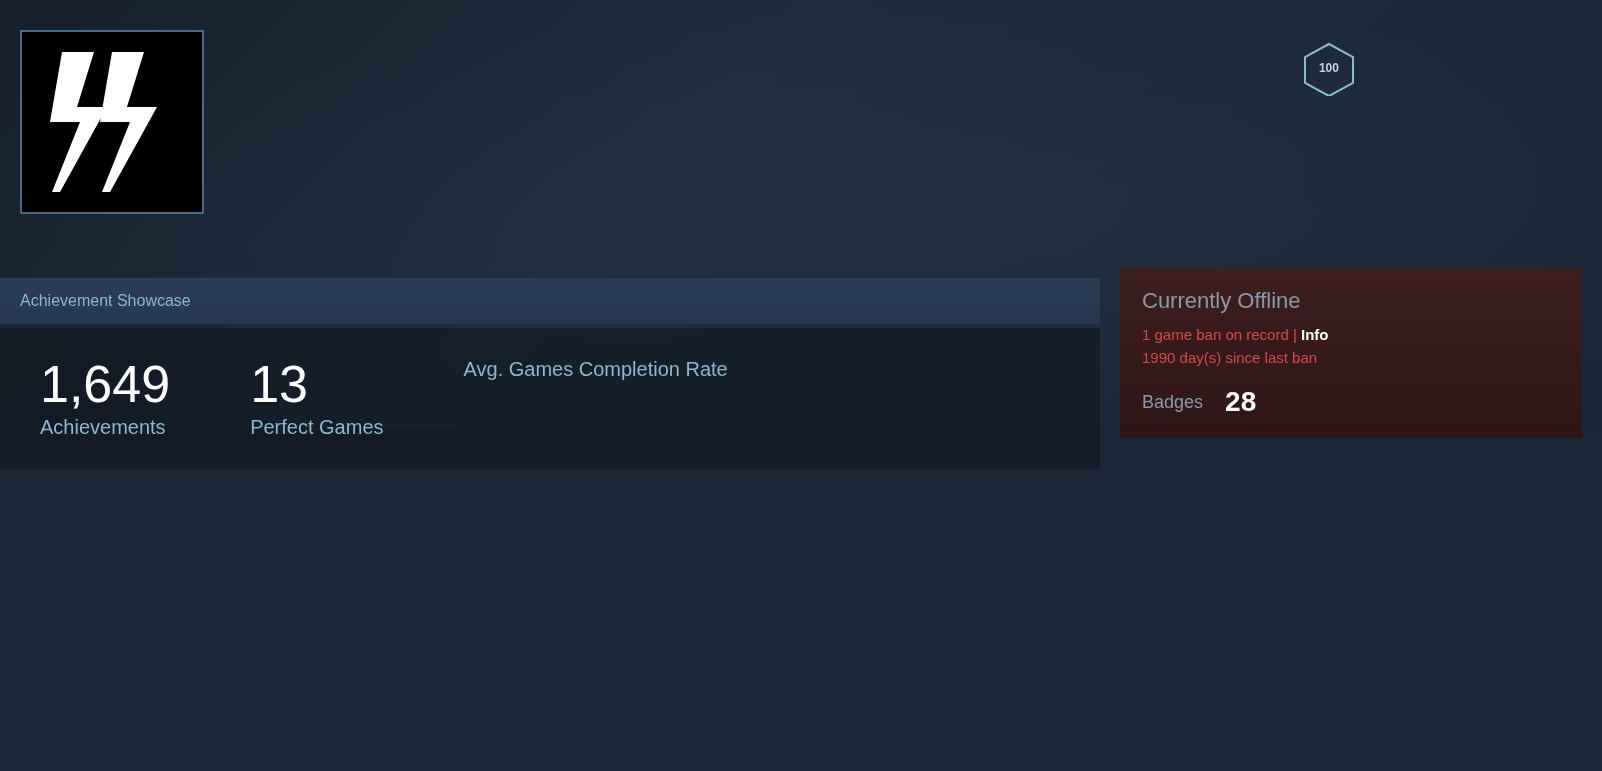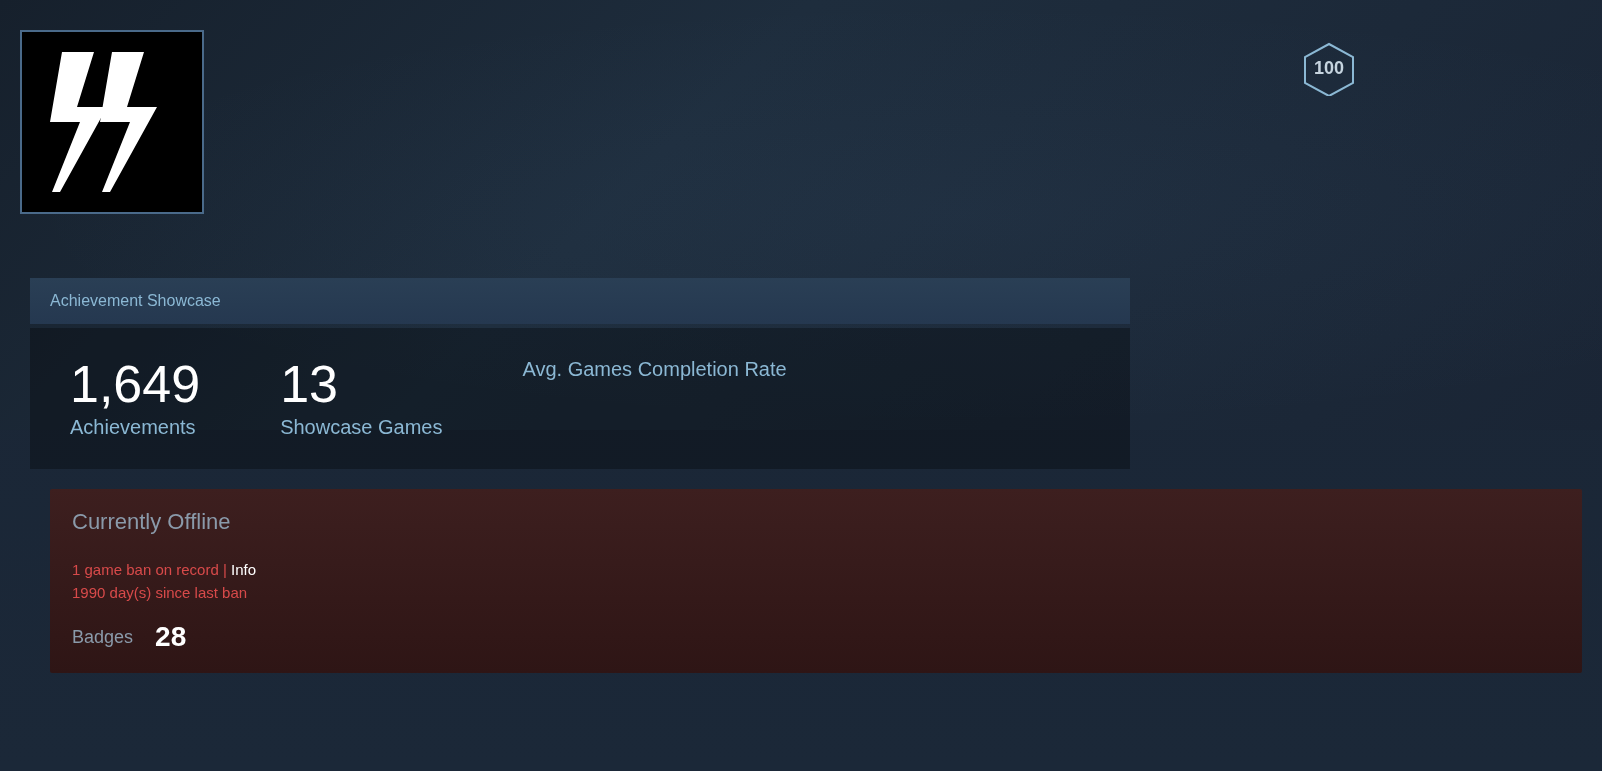--- a/index.html
+++ b/index.html
@@ -155,21 +155,21 @@
     }
 
     .level-badge svg {
       position: absolute;
       top: 0; left: 0;
     }
 
     .level-number {
       position: relative;
       z-index: 1;
-      font-size: 18px;
+      font-size: 12px;
       font-weight: bold;
       color: #c6d4df;
     }
 
     .featured-badge-row {
       display: flex;
       align-items: center;
       gap: 14px;
       background: rgba(0,0,0,0.15);
       padding: 8px;
@@ -294,32 +294,32 @@
 
     .offline-section {
       background: linear-gradient(180deg, #3d1f1f 0%, #2e1515 100%);
       padding: 20px 22px;
       border-radius: 2px;
     }
 
     .offline-title {
       font-size: 22px;
       color: #8a9aaa;
-      margin-bottom: 26px;
+      margin-bottom: 12px;
     }
 
     .ban-record {
       font-size: 15px;
       color: #d84a4a;
       margin-bottom: 6px;
     }
 
     .ban-record .ban-info-link {
       color: #ffffff;
-      font-weight: normal;
+      font-weight: bold;
       cursor: pointer;
     }
 
     .days-since-ban {
       font-size: 15px;
       color: #d84a4a;
       margin-bottom: 20px;
     }
 
     .badges-row {
@@ -341,23 +341,22 @@
 
     
     .layout {
       display: flex;
       flex-direction: column;
       width: 1602px;
     }
 
     .main-content-row {
       display: flex;
-      flex-direction: column;
-      position: relative;
-      padding-left: 30px;
+      flex-direction: row;
+      position: relative;
     }
 
     .left-content {
       width: 1100px;
       flex-shrink: 0;
     }
 
     .right-content {
       flex: 1;
       padding: 20px 20px 0 20px;
@@ -516,21 +515,21 @@
 
         <div class="stats-section">
 
           <div class="stat-item">
             <span class="stat-number">1,649</span>
             <span class="stat-label">Achievements</span>
           </div>
 
           <div class="stat-item">
             <span class="stat-number">13</span>
-            <span class="stat-label">Showcase Games</span>
+            <span class="stat-label">Perfect Games</span>
           </div>
 
           <div class="stat-item">
             <span class="stat-label">Avg. Games Completion Rate</span>
           </div>
 
         </div>
 
       </div>
 

